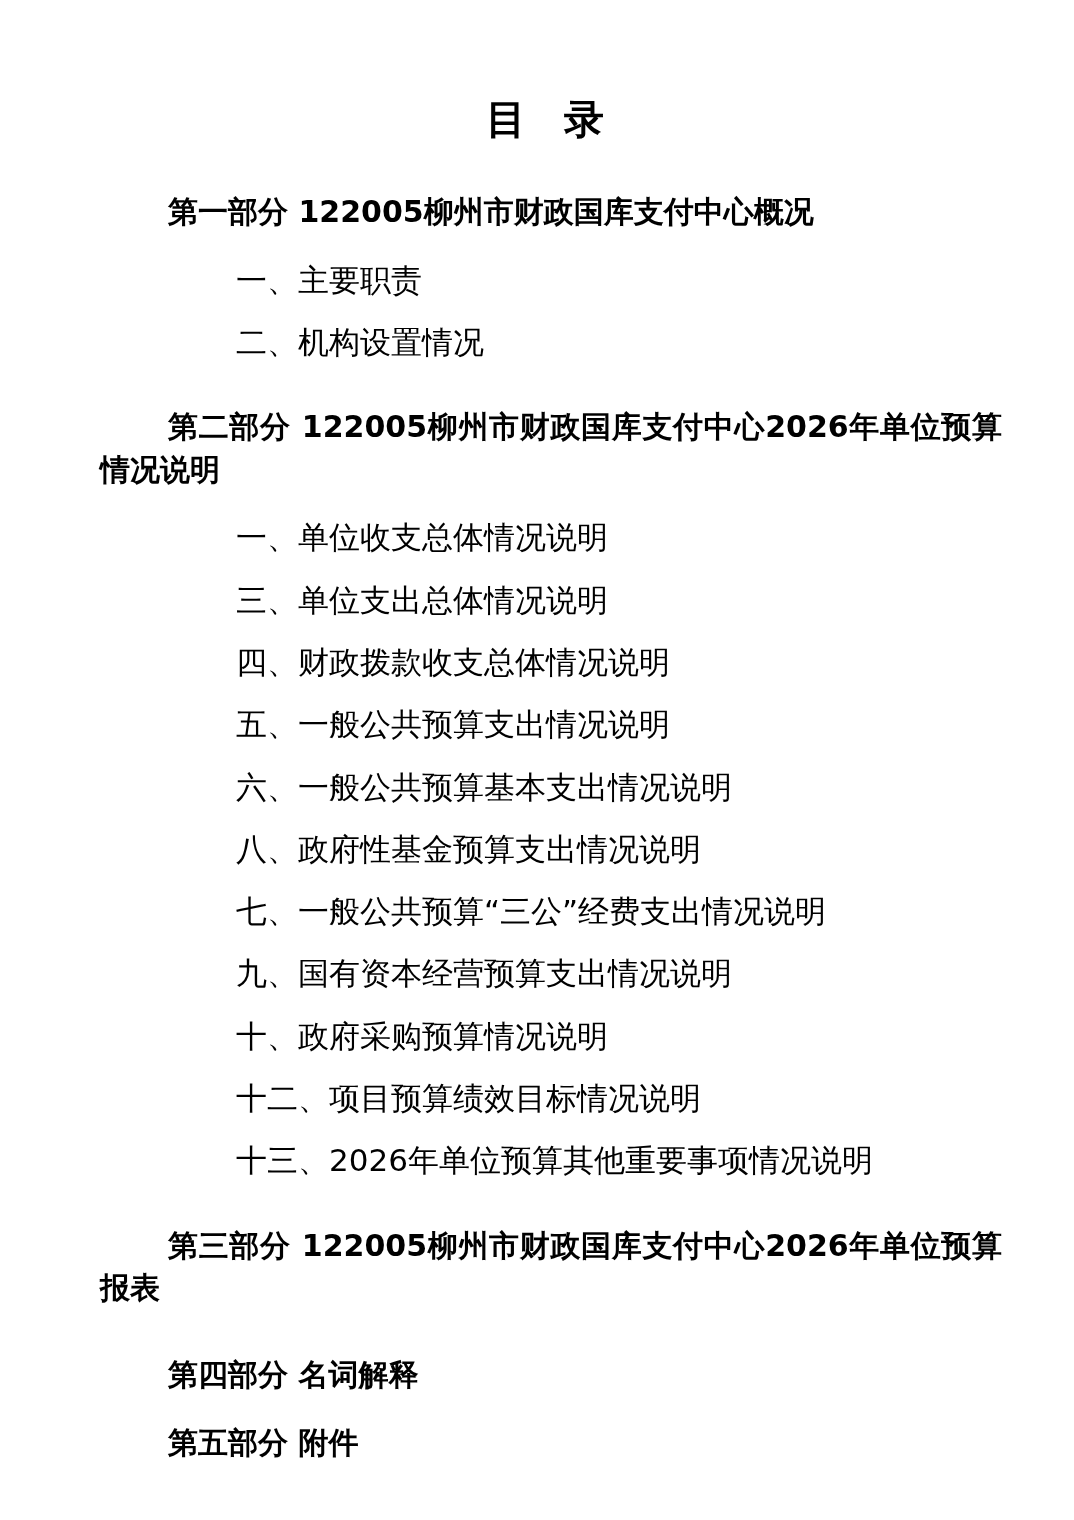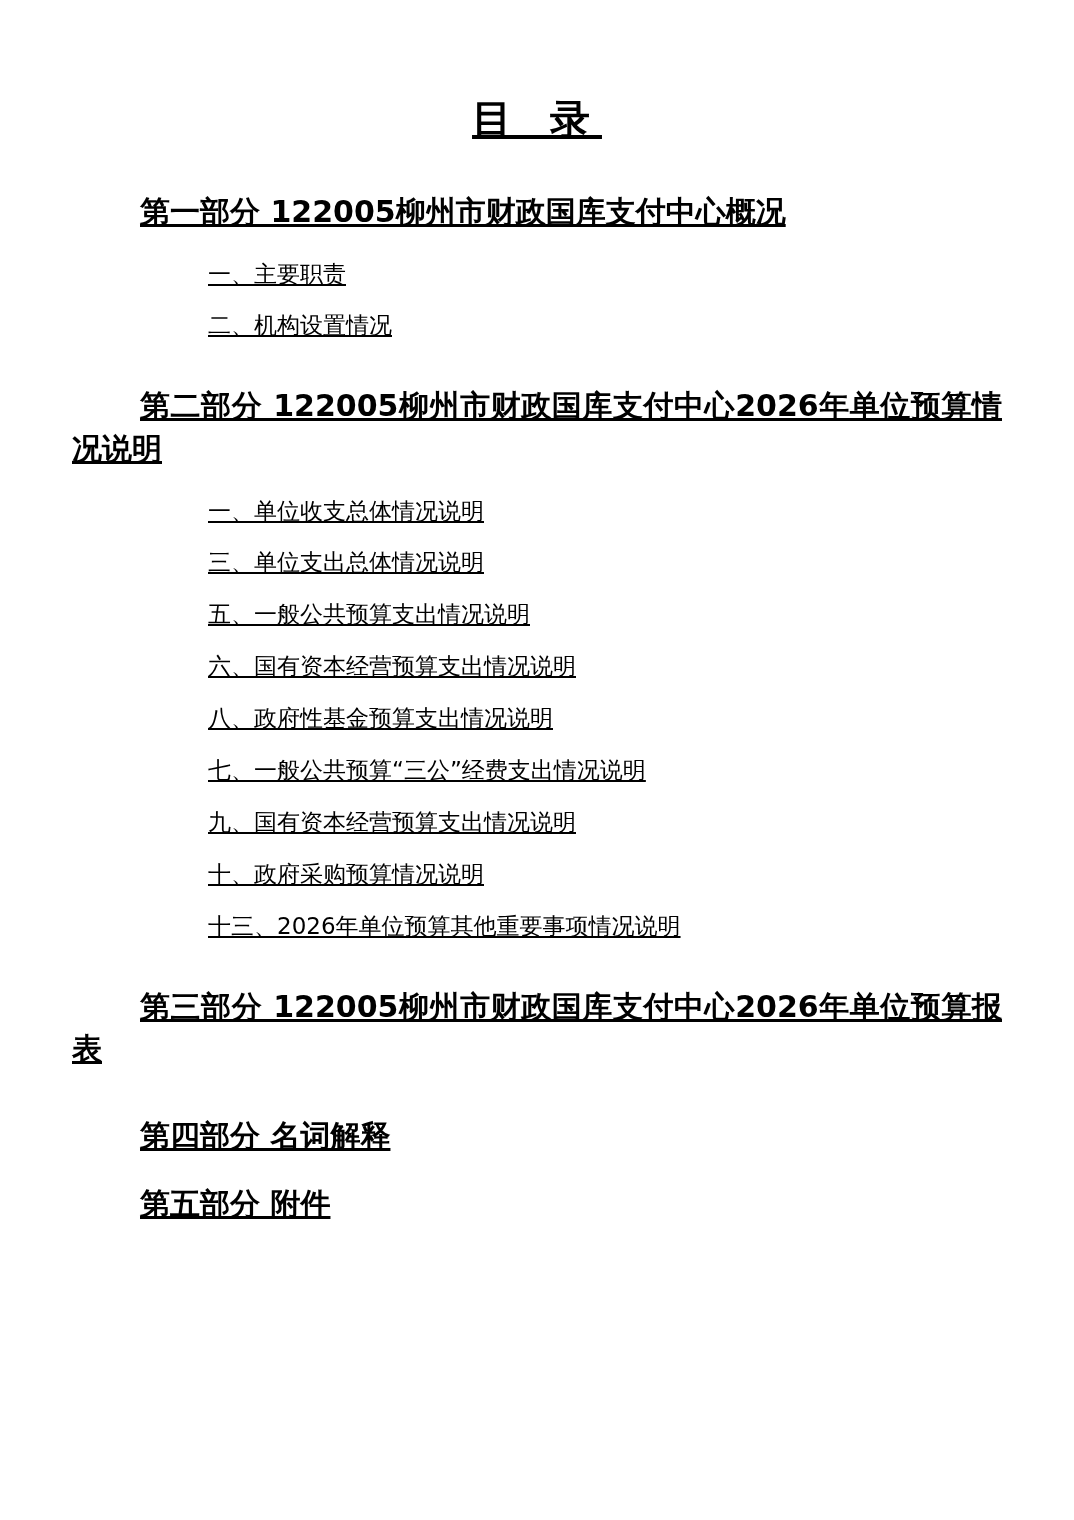--- a/index.html
+++ b/index.html
@@ -12,22 +12,21 @@
     height: 1520px;
     font-family: "DejaVu Sans", "Liberation Sans", sans-serif;
     color: #000000;
     position: relative;
     overflow: hidden;
   }
   .page {
     width: 1074px;
     height: 1151px;
     box-sizing: border-box;
-    padding: 92px 72px 0 72px;
-    text-decoration: underline;
+    padding: 92px 72px 0 100px;
   }
   .doc-title {
     text-align: center;
     font-size: 40px;
     font-weight: bold;
     letter-spacing: 12px;
     margin: 0 0 44px 0;
     font-family: "DejaVu Sans", "Liberation Sans", sans-serif;
   }
   .level1 {
@@ -35,21 +34,21 @@
     font-weight: bold;
     line-height: 1.42;
     margin: 0 0 26px 0;
     text-indent: 68px;
     text-align: justify;
   }
   .level1.wrap {
     text-indent: 68px;
   }
   .level2 {
-    font-size: 23px;
+    font-size: 31px;
     font-weight: normal;
     line-height: 1.3;
     margin: 0 0 22px 0;
     text-indent: 136px;
   }
   .gap-top { margin-top: 44px; }
 </style>
 </head>
 <body>
 
@@ -61,26 +60,28 @@
 
     <p class="level1">第一部分  122005柳州市财政国库支付中心概况</p>
 
     <p class="level2">一、主要职责</p>
     <p class="level2">二、机构设置情况</p>
 
     <p class="level1 wrap gap-top">第二部分  122005柳州市财政国库支付中心2026年单位预算情况说明</p>
 
     <p class="level2">一、单位收支总体情况说明</p>
     <p class="level2">三、单位支出总体情况说明</p>
+    <p class="level2">四、财政拨款收支总体情况说明</p>
     <p class="level2">五、一般公共预算支出情况说明</p>
-    <p class="level2">六、国有资本经营预算支出情况说明</p>
+    <p class="level2">六、一般公共预算基本支出情况说明</p>
     <p class="level2">八、政府性基金预算支出情况说明</p>
     <p class="level2">七、一般公共预算“三公”经费支出情况说明</p>
     <p class="level2">九、国有资本经营预算支出情况说明</p>
     <p class="level2">十、政府采购预算情况说明</p>
+    <p class="level2">十二、项目预算绩效目标情况说明</p>
     <p class="level2">十三、2026年单位预算其他重要事项情况说明</p>
 
     <p class="level1 wrap gap-top">第三部分  122005柳州市财政国库支付中心2026年单位预算报表</p>
 
     <p class="level1 gap-top">第四部分  名词解释</p>
 
     <p class="level1">第五部分  附件</p>
 
   </div>
 </div>

